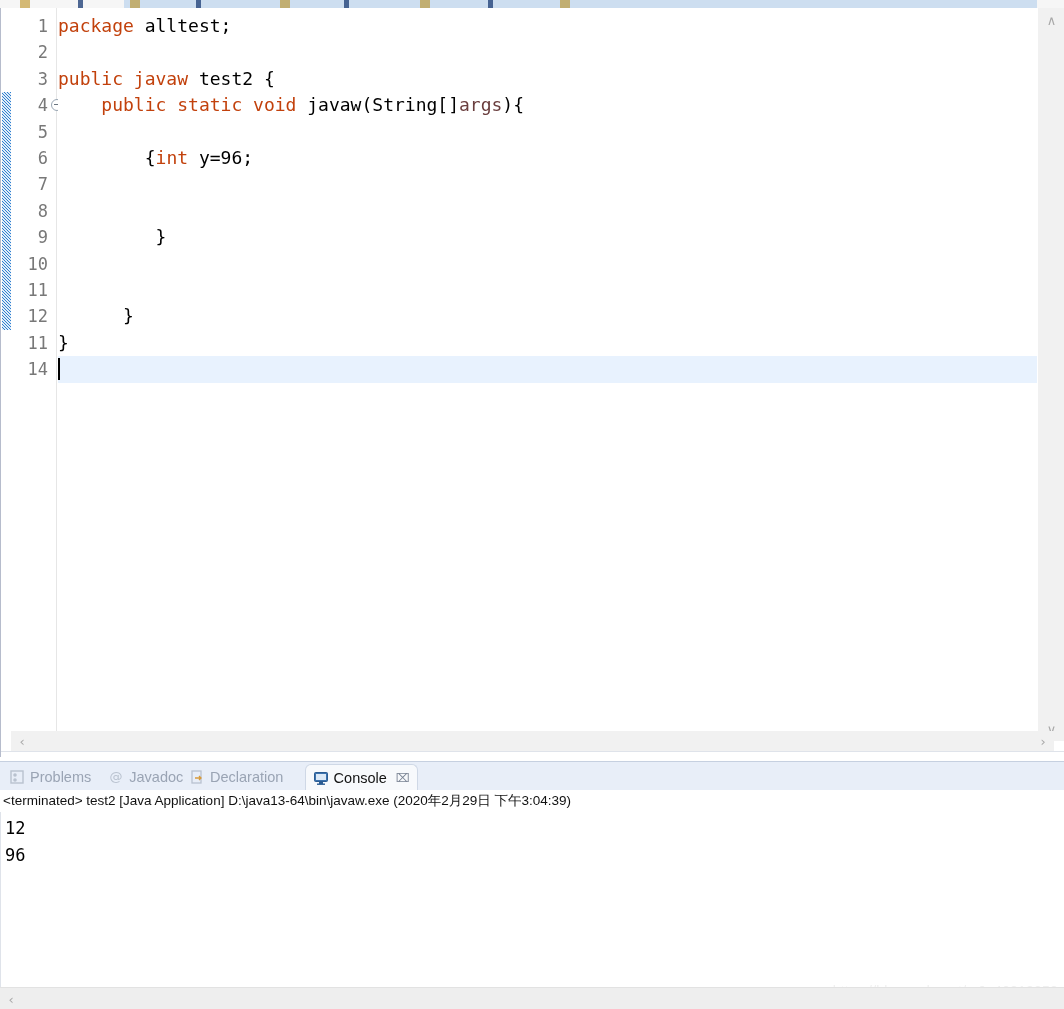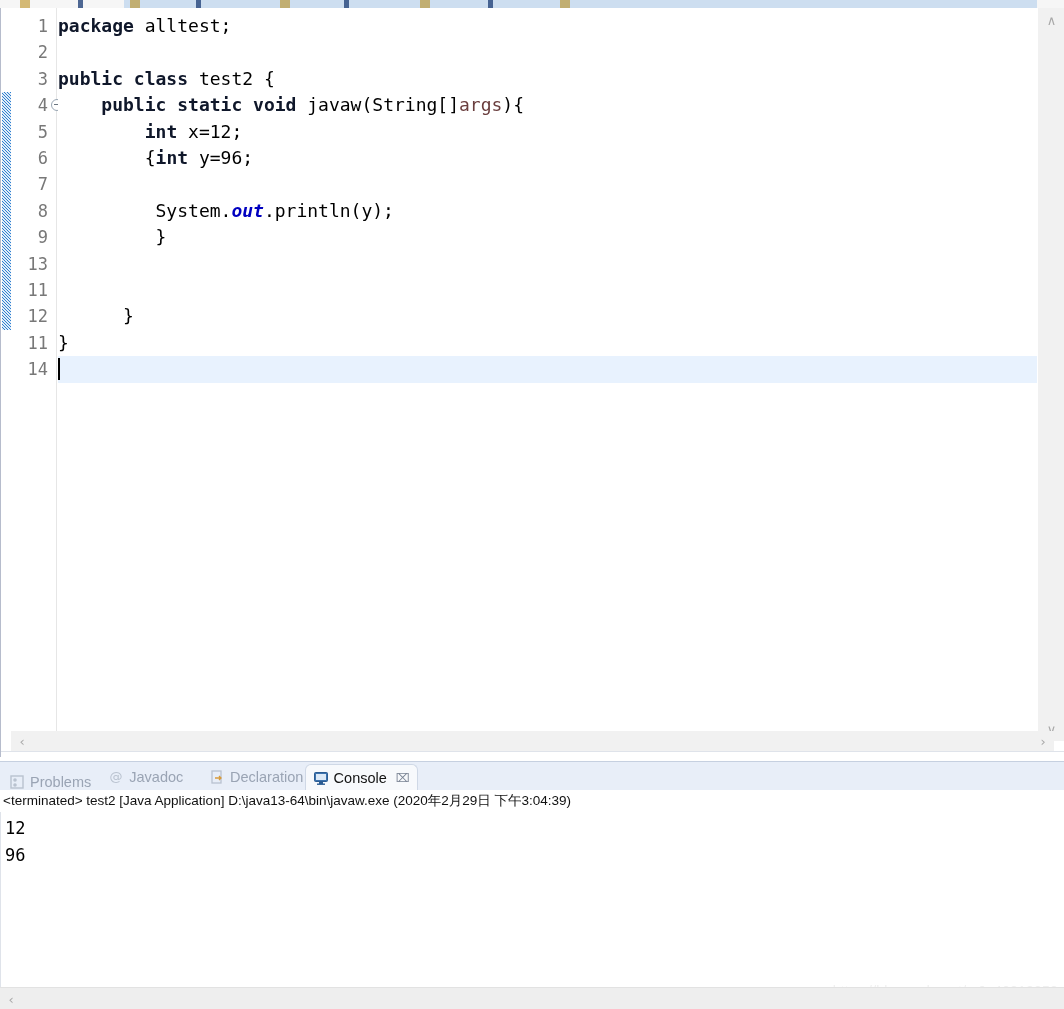--- a/index.html
+++ b/index.html
@@ -68,21 +68,21 @@
     position: absolute; left: 57px; top: 0; right: 27px; height: 733px;
     background: #ffffff; overflow: hidden;
   }
   .code-line {
     position: absolute; left: 0; right: 0; height: 26.4px;
     white-space: pre;
     font-family: "DejaVu Sans Mono", monospace;
     font-size: 18px; line-height: 26.4px;
     color: #000000;
   }
-  .kw   { color: #0f172a; font-weight: bold; }
+  .kw   { color: #c2410c; font-weight: normal; }
   .cmt  { color: #3f7f5f; }
   .fld  { color: #0000c0; font-weight: bold; font-style: italic; }
   .prm  { color: #6a3e3e; }
   .plain{ color: #000000; }
 
   #current-line-hl {
     position: absolute; left: 0; right: 0; height: 26.4px;
     background: #e8f2fe;
   }
   #caret {
@@ -202,37 +202,35 @@
       <div class="lineno" style="top: 5px;">1</div>
       <div class="lineno" style="top: 31.4px;">2</div>
       <div class="lineno" style="top: 57.8px;">3</div>
       <div class="lineno" style="top: 84.2px;">4</div>
       <div class="fold-marker" style="top: 91.2px;"></div>
       <div class="lineno" style="top: 110.6px;">5</div>
       <div class="lineno" style="top: 137px;">6</div>
       <div class="lineno" style="top: 163.4px;">7</div>
       <div class="lineno" style="top: 189.8px;">8</div>
       <div class="lineno" style="top: 216.2px;">9</div>
-      <div class="lineno" style="top: 242.6px;">13</div>
+      <div class="lineno" style="top: 242.6px;">10</div>
       <div class="lineno" style="top: 269px;">11</div>
       <div class="lineno" style="top: 295.4px;">12</div>
       <div class="lineno" style="top: 321.8px;">11</div>
       <div class="lineno" style="top: 348.2px;">14</div>
     </div>
 
   <div id="code-area">
     <div id="current-line-hl" style="top: 348.2px;"></div>
     <div id="caret" style="top: 350.2px; left: 0px;"></div>
   <div class="code-line" style="top: 5px;"><span class="kw">package</span><span class="plain"> alltest;</span></div>
       <div class="code-line" style="top: 31.4px;"></div>
-      <div class="code-line" style="top: 57.8px;"><span class="kw">public class</span><span class="plain"> test2 {</span></div>
+      <div class="code-line" style="top: 57.8px;"><span class="kw">public javaw</span><span class="plain"> test2 {</span></div>
       <div class="code-line" style="top: 84.2px;"><span class="plain">    </span><span class="kw">public static void</span><span class="plain"> javaw(String[]</span><span class="prm">args</span><span class="plain">){</span></div>
-      <div class="code-line" style="top: 110.6px;"><span class="plain">        </span><span class="kw">int</span><span class="plain"> x=12;</span></div>
       <div class="code-line" style="top: 137px;"><span class="plain">        {</span><span class="kw">int</span><span class="plain"> y=96;</span></div>
-      <div class="code-line" style="top: 189.8px;"><span class="plain">         System.</span><span class="fld">out</span><span class="plain">.println(y);</span></div>
       <div class="code-line" style="top: 216.2px;"><span class="plain">         }</span></div>
       <div class="code-line" style="top: 269px;"></div>
       <div class="code-line" style="top: 295.4px;"><span class="plain">      }</span></div>
       <div class="code-line" style="top: 321.8px;"><span class="plain">}</span></div>
       <div class="code-line" style="top: 348.2px;"></div>
     </div>
 
   <div id="editor-vscroll">
     <div class="sb-arrow" style="top:2px;">∧</div>
     <div id="editor-vscroll-thumb"></div>
@@ -243,35 +241,35 @@
     <div class="hsb-arrow" style="left:0;">‹</div>
     <div class="hsb-arrow" style="right:0;">›</div>
   </div>
 
   <div id="editor-bottom-edge"></div>
 </div>
 
 <div id="console-view">
 
   <div id="console-tabbar">
-      <div class="vtab" style="left: 2px; align-items: flex-end;">
+      <div class="vtab" style="left: 2px;">
         <span class="tabicon"><svg width="16" height="16" viewBox="0 0 16 16">
             <rect x="2" y="2" width="12" height="12" fill="none" stroke="#b9c2cf" stroke-width="1.4"></rect>
             <circle cx="6" cy="6" r="1.8" fill="#b9c2cf"></circle>
             <circle cx="6" cy="11" r="1.8" fill="#b9c2cf"></circle>
           </svg></span>
         <span>Problems</span>
       </div>
       <div class="vtab" style="left: 101.25px;">
         <span class="tabicon"><svg width="16" height="16" viewBox="0 0 16 16">
             <text x="8" y="12" font-size="13" text-anchor="middle" fill="#b9c2cf" font-family="DejaVu Sans">@</text>
           </svg></span>
         <span>Javadoc</span>
       </div>
-      <div class="vtab" style="left: 202px;">
+      <div class="vtab" style="left: 182px;">
         <span class="tabicon"><svg width="16" height="16" viewBox="0 0 16 16">
             <rect x="3" y="2" width="9" height="12" fill="none" stroke="#b9c2cf" stroke-width="1.3"></rect>
             <path d="M6 9 L12 9 M10 7 L12 9 L10 11" fill="none" stroke="#d79a3a" stroke-width="1.3"></path>
           </svg></span>
         <span>Declaration</span>
       </div>
       <div class="vtab active" style="left: 304.609px;">
         <span class="tabicon"><svg width="16" height="16" viewBox="0 0 16 16">
             <rect x="1.5" y="2.5" width="13" height="9" rx="1" fill="#3c72ad" stroke="#2b5c93"></rect>
             <rect x="3" y="4" width="10" height="6" fill="#dce9f7"></rect>

